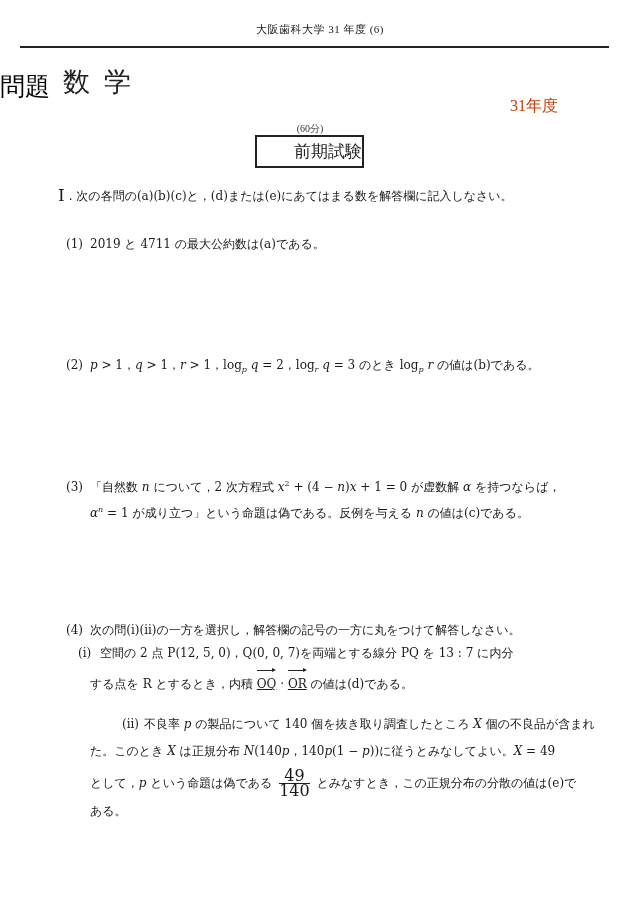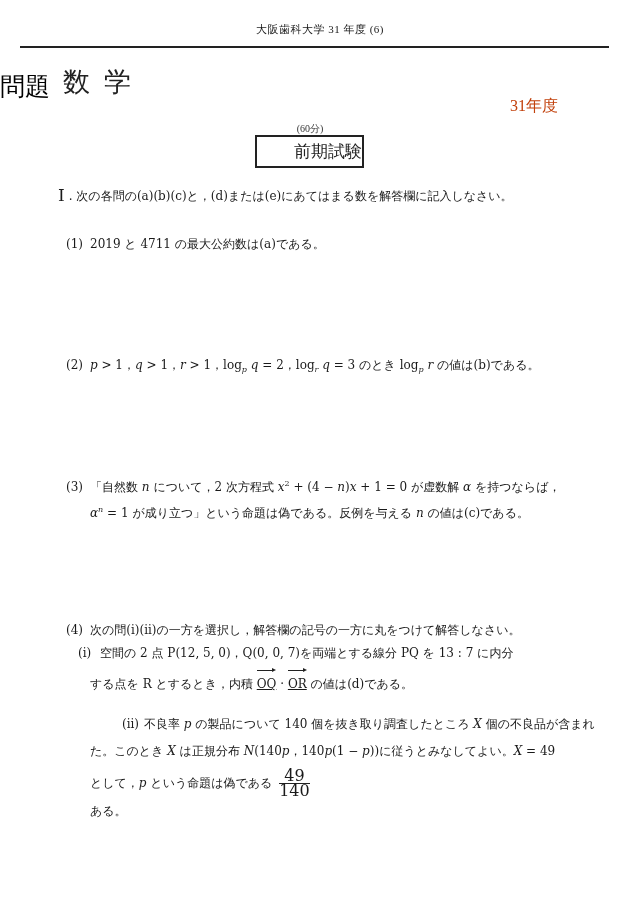--- a/index.html
+++ b/index.html
@@ -154,17 +154,17 @@
   <span>する点を R とするとき，内積 </span><span class="vec">OQ</span><span> · </span><span class="vec">OR</span><span> の値は(d)である。</span>
 </div>
 
 <div class="abs q-line" style="left:78px; top:716px;margin-left:44px;">
   <span class="sub-num">(ii)</span><span>不良率 </span><span class="it">p</span><span> の製品について 140 個を抜き取り調査したところ </span><span class="it">X</span><span> 個の不良品が含まれ</span>
 </div>
 <div class="abs q-line" style="left:90px; top:743px;">
   <span>た。このとき </span><span class="it">X</span><span> は正規分布 </span><span class="it">N</span><span>(140</span><span class="it">p</span><span>，140</span><span class="it">p</span><span>(1 − </span><span class="it">p</span><span>))に従うとみなしてよい。</span><span class="it">X</span><span> = 49</span>
 </div>
 <div class="abs q-line" style="left:90px; top:767px; line-height:32px;">
-  <span>として，</span><span class="it">p</span><span> という命題は偽である </span><span class="frac"><span class="num">49</span><span class="den">140</span></span>
+  <span>として，</span><span class="it">p</span><span> という命題は偽である </span><span class="frac"><span class="num">49</span><span class="den">140</span></span><span> とみなすとき，この正規分布の分散の値は(e)で</span>
 </div>
 <div class="abs q-line" style="left:90px; top:803px;">
   <span>ある。</span>
 </div>
 
 </body></html>

